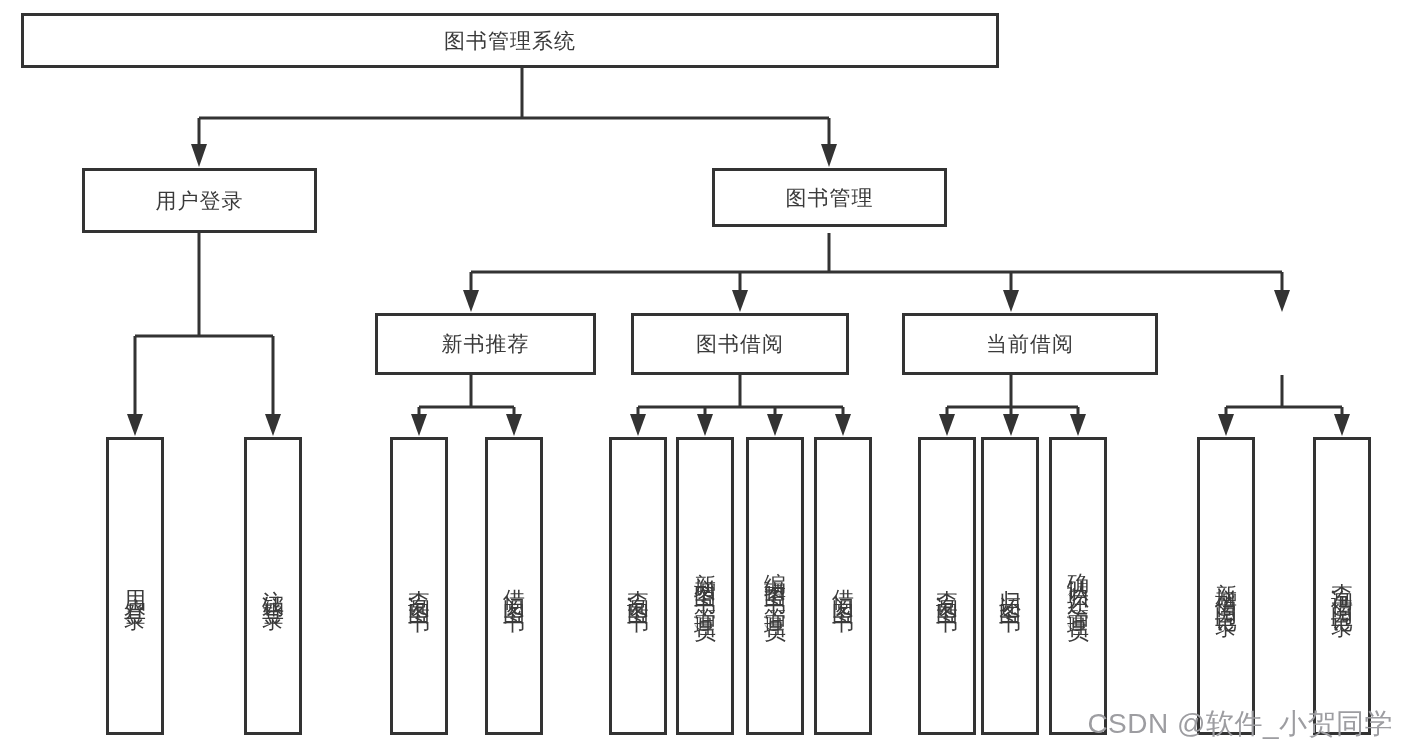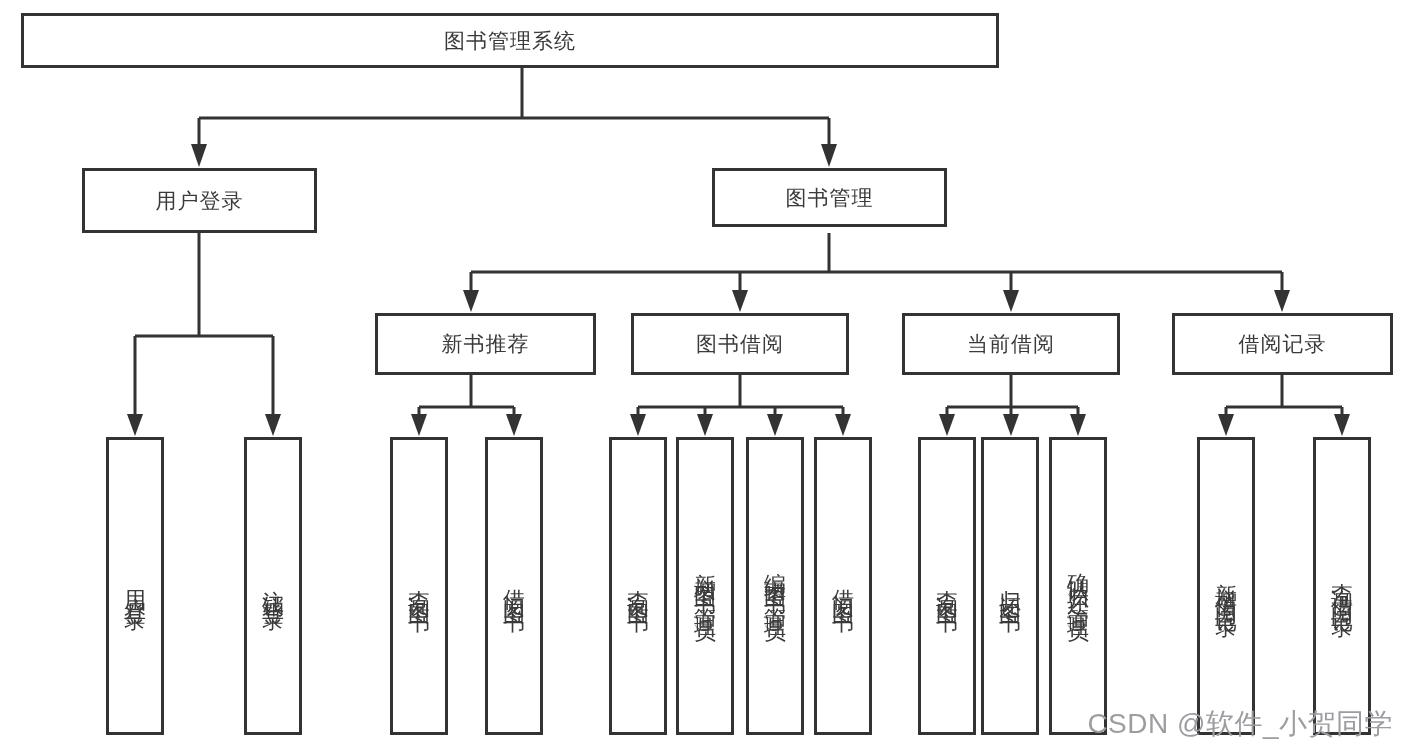--- a/index.html
+++ b/index.html
@@ -24,21 +24,21 @@
     letter-spacing:1px;
     text-align:center;
     white-space:nowrap;
   }
   .root  { left:21px;  top:13px;  width:978px; height:55px; }
   .l1a   { left:82px;  top:168px; width:235px;  height:65px; }
   .l1b   { left:712px; top:168px; width:235px;  height:59px; }
   .l2    { top:313px; height:62px; }
   .l2a   { left:360px;  width:221px;margin-left:15px; }
   .l2b   { left:631px;  width:218px; }
-  .l2c   { left:902px;  width:218px; }
+  .l2c   { left:902px;  width:256px; }
   .l2d   { left:1172px; width:221px; }
   .leaf {
     top:437px; height:298px; width:58px;
     writing-mode:vertical-rl;
     font-size:22px;
     letter-spacing:7px;
     line-height:1;
   }
   .fA1 { left:106px; }  .fA2 { left:244px; }
   .fB1 { left:390px; }  .fB2 { left:485px; }
@@ -102,21 +102,20 @@
   </svg>
 
   <div class="node root">图书管理系统</div>
 
   <div class="node l1a">用户登录</div>
   <div class="node l1b">图书管理</div>
 
   <div class="node l2 l2a">新书推荐</div>
   <div class="node l2 l2b">图书借阅</div>
   <div class="node l2 l2c">当前借阅</div>
-  <div class="node l2 l2d">借阅记录</div>
 
   <div class="node leaf fA1">用户登录</div>
   <div class="node leaf fA2">注销登录</div>
 
   <div class="node leaf fB1">查询图书</div>
   <div class="node leaf fB2">借阅图书</div>
 
   <div class="node leaf fC1">查询图书</div>
   <div class="node leaf fC2">新增图书（管理员）</div>
   <div class="node leaf fC3">编辑图书（管理员）</div>

